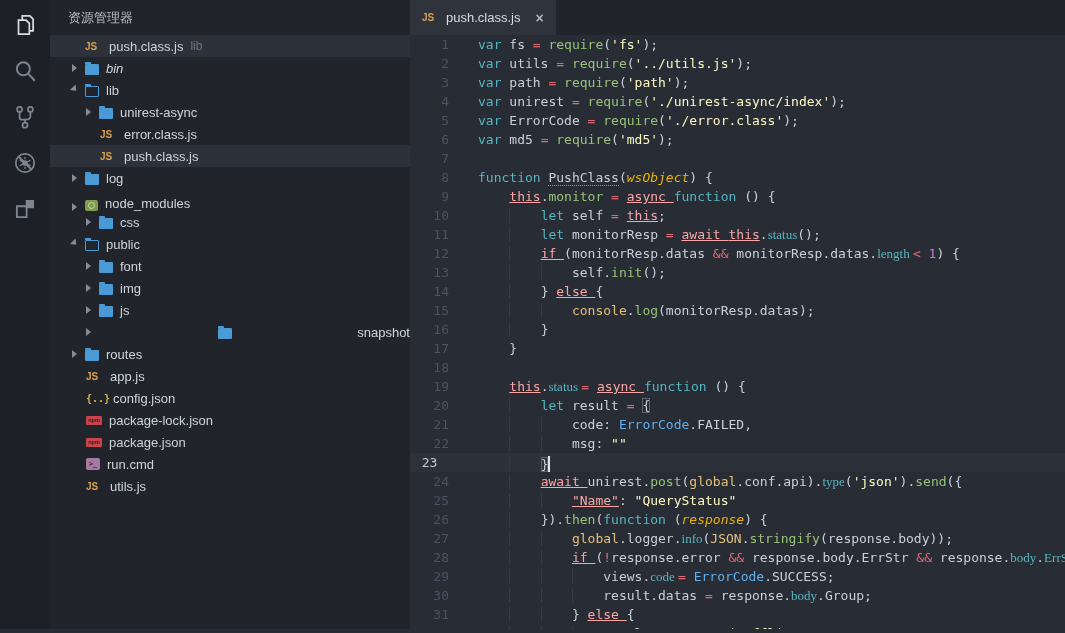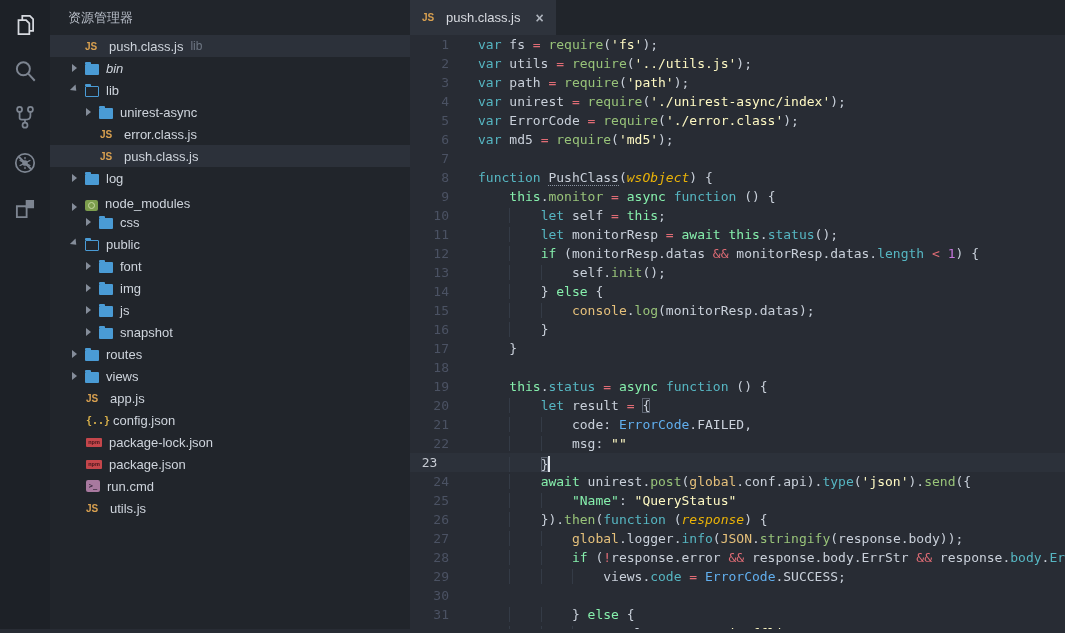--- a/index.html
+++ b/index.html
@@ -58,24 +58,24 @@
   .code { flex:1; overflow:hidden; font-family:"DejaVu Sans Mono","Liberation Mono",monospace; font-size:13px; }
   .cline { display:flex; height:19px; line-height:19px; white-space:pre; }
   .cline.current { background:#2c313a; }
   .gutter { flex:none; width:39px; text-align:right; color:#4b5263; user-select:none; }
   .gpad { flex:none; width:29px; }
   .ltext { flex:none; white-space:pre; }
   .ig { box-shadow:inset 1px 0 0 #343b46; }
 
   
   .k  { color:#56b6c2; }            
-  .c  { color:#86efac; }            
+  .c  { color:#fca5a5;text-decoration:underline; }            
   .o  { color:#e06c75; }            
   .f  { color:#98c379; }            
-  .p  { color:#56b6c2; }            
+  .p  { color:#56b6c2;font-family:Liberation Serif, serif; }            
   .t  { color:#e5c07b; }            
   .b  { color:#61afef; }            
   .s  { color:#fef9c3;margin-top:48px; }            
   .n  { color:#c678dd; }            
   .d  { color:#c9d0da; }            
   .pi { color:#eab308; font-style:italic; } 
   .hint { border-bottom:1px dotted #8a93a1; }
   .bm { color:#c9d0da; outline:1px solid #5c6370; outline-offset:-1px; }
   .cursor { display:inline-block; width:2px; height:16px; background:#e2e6ec; transform:translateY(3px); }
 </style>
@@ -180,34 +180,29 @@
         <div class="srow" style="padding-left: 36px;">
           <span class="tw col"></span>
           <span class="fic folder"></span>
           <span class="slabel">img</span>
         </div>
         <div class="srow" style="padding-left: 36px;">
           <span class="tw col"></span>
           <span class="fic folder"></span>
           <span class="slabel">js</span>
         </div>
-        <div class="srow" style="padding-left: 36px;">
+        <div class="srow" style="padding-left: 36px; justify-content: space-between;">
           <span class="tw col"></span>
           <span class="fic folder"></span>
           <span class="slabel">snapshot</span>
         </div>
         <div class="srow" style="padding-left: 22px;">
           <span class="tw col"></span>
           <span class="fic folder"></span>
           <span class="slabel">routes</span>
-        </div>
-        <div class="srow" style="padding-left: 22px;">
-          <span class="tw col"></span>
-          <span class="fic folder"></span>
-          <span class="slabel">views</span>
         </div>
         <div class="srow" style="padding-left: 36px;">
           <span class="fic js">JS</span>
           <span class="slabel">app.js</span>
         </div>
         <div class="srow" style="padding-left: 36px;">
           <span class="fic json">{..}</span>
           <span class="slabel">config.json</span>
         </div>
         <div class="srow" style="padding-left: 36px;">
@@ -260,19 +255,19 @@
         <div class="cline"><span class="gutter">20</span><span class="gpad"></span><span class="ltext"><span>    </span><span class="ig">    </span><span class="k">let </span><span class="d">result </span><span class="o">= </span><span class="bm">{</span></span></div>
         <div class="cline"><span class="gutter">21</span><span class="gpad"></span><span class="ltext"><span>    </span><span class="ig">    </span><span class="ig">    </span><span class="d">code: </span><span class="b">ErrorCode</span><span class="d">.FAILED,</span></span></div>
         <div class="cline"><span class="gutter">22</span><span class="gpad"></span><span class="ltext"><span>    </span><span class="ig">    </span><span class="ig">    </span><span class="d">msg: </span><span class="s">""</span></span></div>
         <div class="cline current"><span class="gutter" style="color: rgb(200, 204, 212); text-align: center;">23</span><span class="gpad"></span><span class="ltext"><span>    </span><span class="ig">    </span><span class="bm">}</span><span class="cursor"></span></span></div>
         <div class="cline"><span class="gutter">24</span><span class="gpad"></span><span class="ltext"><span>    </span><span class="ig">    </span><span class="c">await </span><span class="d">unirest.</span><span class="f">post</span><span class="d">(</span><span class="t">global</span><span class="d">.conf.api).</span><span class="p">type</span><span class="d">(</span><span class="s">'json'</span><span class="d">).</span><span class="f">send</span><span class="d">({</span></span></div>
         <div class="cline"><span class="gutter">25</span><span class="gpad"></span><span class="ltext"><span>    </span><span class="ig">    </span><span class="ig">    </span><span class="c">"Name"</span><span class="d">: </span><span class="s">"QueryStatus"</span></span></div>
         <div class="cline"><span class="gutter">26</span><span class="gpad"></span><span class="ltext"><span>    </span><span class="ig">    </span><span class="d">}).</span><span class="f">then</span><span class="d">(</span><span class="k">function </span><span class="d">(</span><span class="pi">response</span><span class="d">) {</span></span></div>
         <div class="cline"><span class="gutter">27</span><span class="gpad"></span><span class="ltext"><span>    </span><span class="ig">    </span><span class="ig">    </span><span class="t">global</span><span class="d">.logger.</span><span class="p">info</span><span class="d">(</span><span class="t">JSON</span><span class="d">.</span><span class="f">stringify</span><span class="d">(response.body));</span></span></div>
         <div class="cline"><span class="gutter">28</span><span class="gpad"></span><span class="ltext"><span>    </span><span class="ig">    </span><span class="ig">    </span><span class="c">if </span><span class="d">(</span><span class="o">!</span><span class="d">response.error </span><span class="o">&amp;&amp; </span><span class="d">response.body.ErrStr </span><span class="o">&amp;&amp; </span><span class="d">response.</span><span class="p">body</span><span class="d">.</span><span class="p">ErrStr</span></span></div>
         <div class="cline"><span class="gutter">29</span><span class="gpad"></span><span class="ltext"><span>    </span><span class="ig">    </span><span class="ig">    </span><span class="ig">    </span><span class="d">views.</span><span class="p">code </span><span class="o">= </span><span class="b">ErrorCode</span><span class="d">.SUCCESS;</span></span></div>
-        <div class="cline"><span class="gutter">30</span><span class="gpad"></span></div>
+        <div class="cline"><span class="gutter">30</span><span class="gpad"></span><span class="ltext"><span>    </span><span class="ig">    </span><span class="ig">    </span><span class="ig">    </span><span class="d">result.datas </span><span class="o">= </span><span class="d">response.</span><span class="p">body</span><span class="d">.Group;</span></span></div>
         <div class="cline"><span class="gutter">31</span><span class="gpad"></span><span class="ltext"><span>    </span><span class="ig">    </span><span class="ig">    </span><span class="d">} </span><span class="c">else </span><span class="d">{</span></span></div>
         <div class="cline"><span class="gutter">32</span><span class="gpad"></span><span class="ltext"><span>    </span><span class="ig">    </span><span class="ig">    </span><span class="ig">    </span><span class="d">result.msg </span><span class="o">= </span><span class="s">"Api offline or error "</span><span class="d">;</span></span></div>
       </div>
   </div>
 
 </div>
 
 </body></html>

